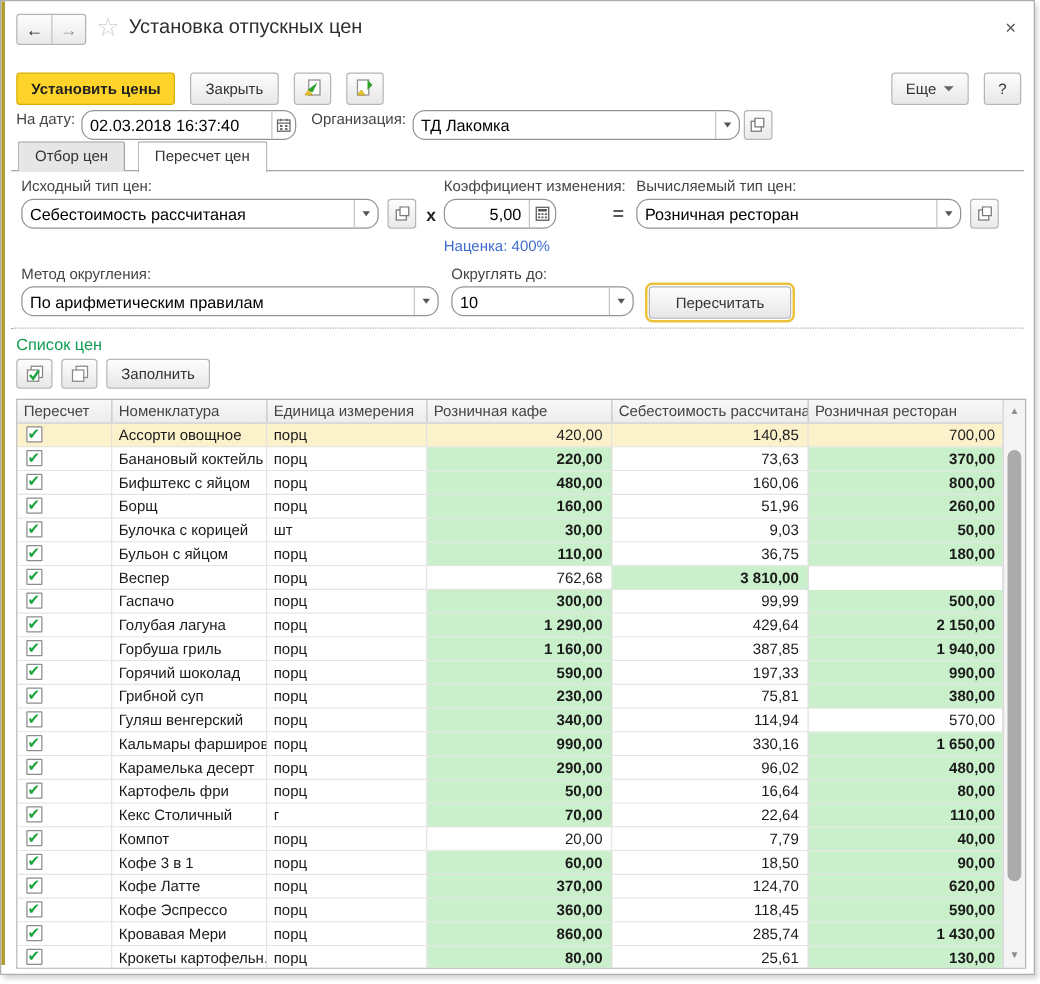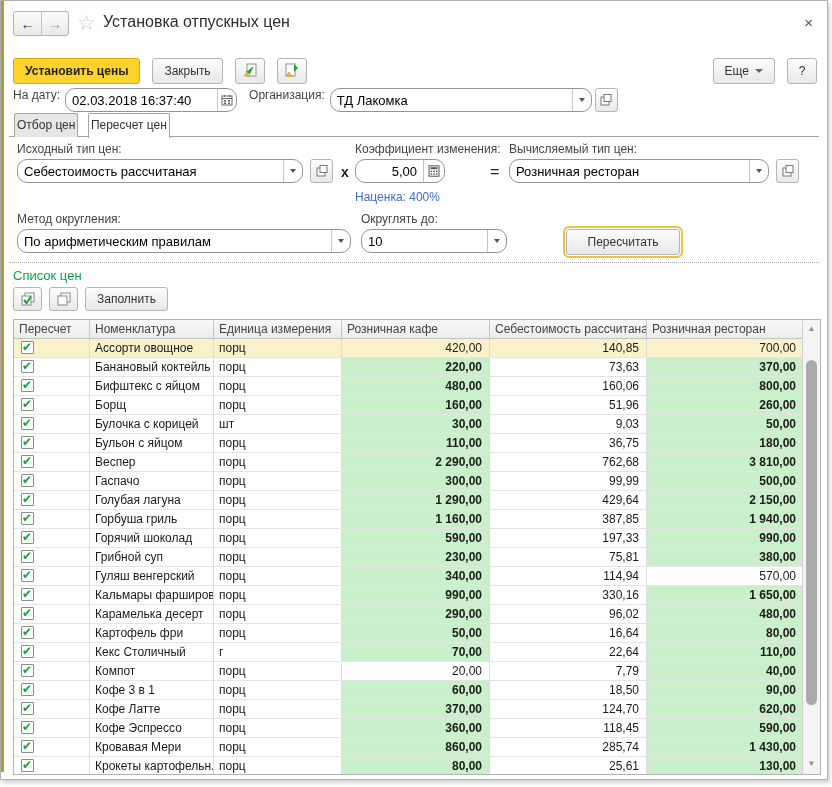--- a/index.html
+++ b/index.html
@@ -40,30 +40,30 @@
   .field .txt { padding:0 6px; flex:1; overflow:hidden; white-space:nowrap; }
   .field .endbtn { width:19px; align-self:stretch; border-left:1px solid #c6c6c6;
                    display:flex; align-items:center; justify-content:center; }
   .tri-down { width:0; height:0; border-left:3.5px solid transparent; border-right:3.5px solid transparent;
               border-top:4px solid #555; }
   .sqbtn { width:23px; height:24px; margin-left:3px; border:1px solid #b5b5b5; border-radius:3px;
            background:linear-gradient(#fdfdfd,#e9e9e9); display:flex; align-items:center; justify-content:center; }
 
   
   .tabstrip { position:absolute; left:8px; right:8px; top:112px; height:24px; border-bottom:1px solid #a5a5a5; }
-  .tab { position:relative; display:inline-block; height:24px; line-height:23px; padding:0 2px; margin-left:5px;
+  .tab { position:relative; display:inline-block; height:24px; line-height:23px; padding:0 13px; margin-left:5px;
          border:1px solid #a5a5a5; border-bottom:none; border-radius:2px 2px 0 0; background:#e6e6e6;
          font-size:12px; color:#333; top:0; }
   .tab.active { background:#fff; height:25px; top:0; z-index:2; }
 
   .panel { position:absolute; left:8px; right:8px; top:137px; height:123px; background:#fff; }
   .plbl { position:absolute; font-size:12px; color:#444; white-space:nowrap; }
   .op { position:absolute; font-size:14px; font-weight:bold; color:#222; }
   .markup { position:absolute; font-size:12px; color:var(--markup_blue); }
-  .focusring { outline:2px solid #ecc23c; outline-offset:1px;margin-left:47px; }
+  .focusring { outline:2px solid #ecc23c; outline-offset:1px; }
 
   .dotline { position:absolute; left:8px; right:8px; top:261px; border-top:1px dotted #ababab; }
 
   
   .section-title { position:absolute; left:12px; top:267px; font-size:13px; color:var(--section_green); }
   .listbar { position:absolute; left:12px; top:286px; display:flex; gap:7px; align-items:center;border-radius:12px; }
   .listbar .btn { height:24px; }
   .listbar .icononly { width:29px; }
 
   
@@ -327,21 +327,20 @@
             <div class="tc">Бульон с яйцом</div>
             <div class="tc">порц</div>
             <div class="tc num green">110,00</div>
             <div class="tc num">36,75</div>
             <div class="tc num green">180,00</div>
           </div>
           <div class="trow">
             <div class="tc"><span class="cb"><span class="tick">✔</span></span></div>
             <div class="tc">Веспер</div>
             <div class="tc">порц</div>
-            <div class="tc num green">2 290,00</div>
             <div class="tc num">762,68</div>
             <div class="tc num green">3 810,00</div>
           </div>
           <div class="trow">
             <div class="tc"><span class="cb"><span class="tick">✔</span></span></div>
             <div class="tc">Гаспачо</div>
             <div class="tc">порц</div>
             <div class="tc num green">300,00</div>
             <div class="tc num">99,99</div>
             <div class="tc num green">500,00</div>

